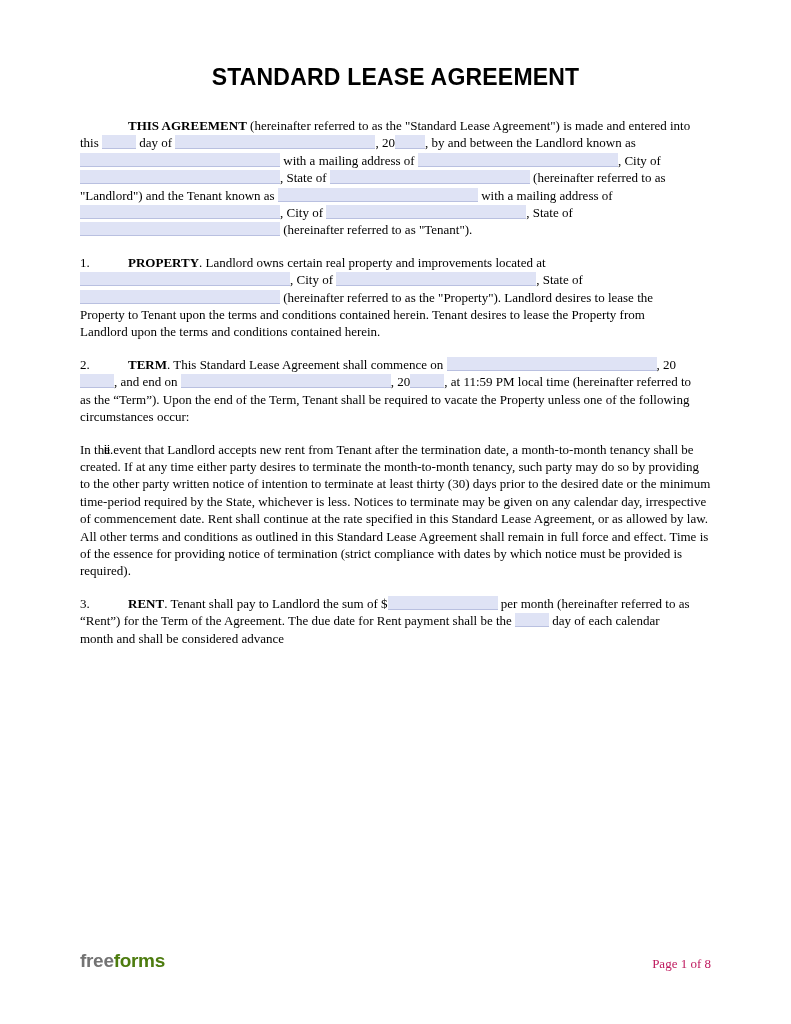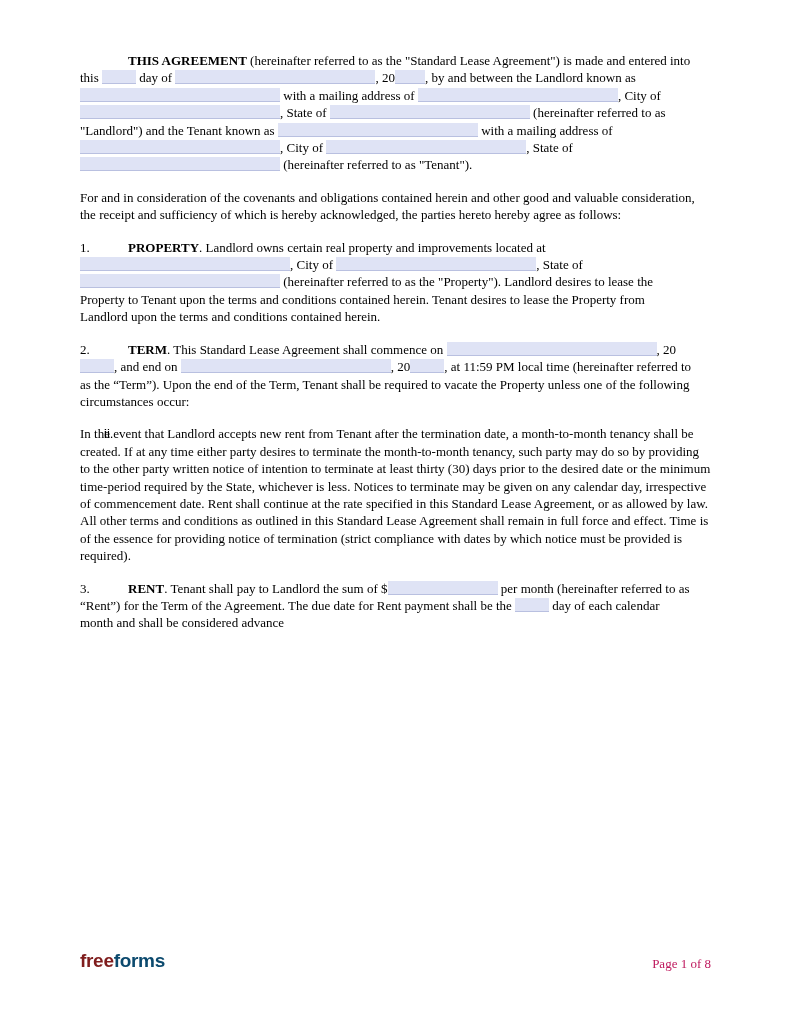--- a/index.html
+++ b/index.html
@@ -85,37 +85,37 @@
     bottom: 52px;
     display: flex;
     align-items: flex-end;
     justify-content: space-between;
   }
   .logo {
     font-size: 19px;
     font-weight: bold;
     letter-spacing: -0.3px;
   }
-  .logo .free { color: #7f1d1d; }
-  .logo .forms { color: #0c4a6e; }
+  .logo .free { color: #737373; }
+  .logo .forms { color: #4d7c0f; }
   .page-num {
     font-size: 13px;
     color: #be185d;
     font-family: Liberation Serif, serif;
   }
 </style>
 </head>
 <body>
 
 <div class="page">
 
+  <div class="doc-title">STANDARD LEASE AGREEMENT</div>
 
   <p class="indent-first"><span class="bold">THIS AGREEMENT</span><span> (hereinafter referred to as the "Standard Lease Agreement") is made and entered into this </span><span class="blank b-sm"></span><span> day of </span><span class="blank b-xl"></span><span>, 20</span><span class="blank b-xs"></span><span>, by and between the Landlord known as </span><span class="blank b-xl"></span><span> with a mailing address of </span><span class="blank b-xl"></span><span>, City of </span><span class="blank b-xl"></span><span>, State of </span><span class="blank b-xl"></span><span> (hereinafter referred to as "Landlord") and the Tenant known as </span><span class="blank b-xl"></span><span> with a mailing address of </span><span class="blank b-xl"></span><span>, City of </span><span class="blank b-xl"></span><span>, State of </span><span class="blank b-xl"></span><span> (hereinafter referred to as "Tenant").</span></p>
 
-  <p>For and in consideration of the covenants and obligations contained herein and other good and valuable consideration, the receipt and sufficiency of which is hereby acknowledged, the parties hereto hereby agree as follows:</p>
 
   <p class="sec"><span class="sec-num">1.</span><span class="bold">PROPERTY</span><span>. Landlord owns certain real property and improvements located at </span><span class="blank b-xxl"></span><span>, City of </span><span class="blank b-xl"></span><span>, State of </span><span class="blank b-xl"></span><span> (hereinafter referred to as the "Property"). Landlord desires to lease the Property to Tenant upon the terms and conditions contained herein. Tenant desires to lease the Property from Landlord upon the terms and conditions contained herein.</span></p>
 
   <p class="sec"><span class="sec-num">2.</span><span class="bold">TERM</span><span>. This Standard Lease Agreement shall commence on </span><span class="blank b-xxl"></span><span>, 20</span><span class="blank b-sm"></span><span>, and end on </span><span class="blank b-xxl"></span><span>, 20</span><span class="blank b-sm"></span><span>, at 11:59 PM local time (hereinafter referred to as the “Term”). Upon the end of the Term, Tenant shall be required to vacate the Property unless one of the following circumstances occur:</span></p>
 
   <ol class="roman">
     <li><span class="rn">i.</span></li>
     <li><span class="rn">ii.</span></li>
   </ol>
 

